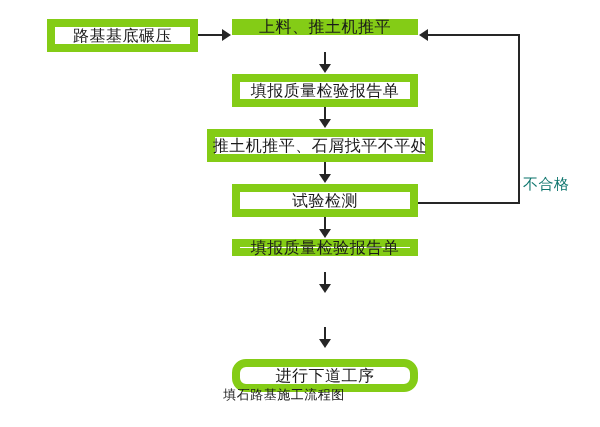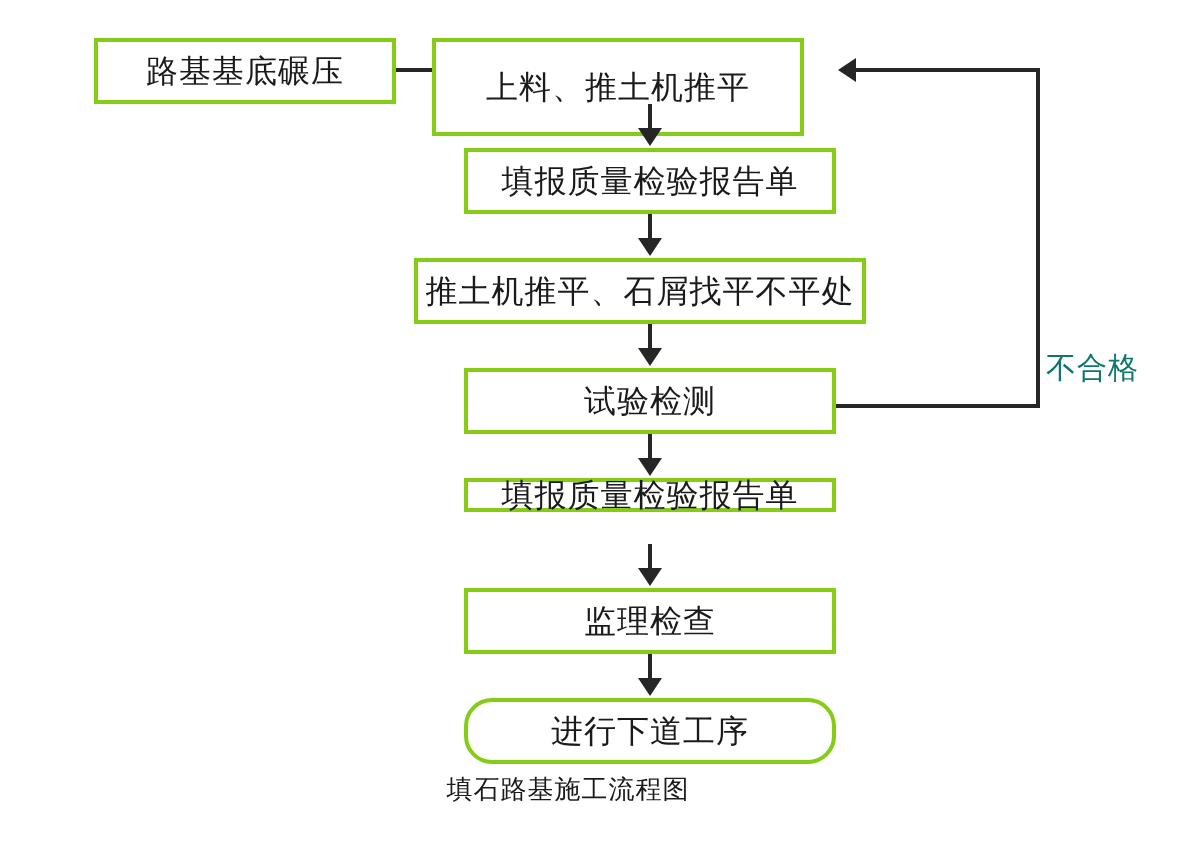--- a/index.html
+++ b/index.html
@@ -13,21 +13,21 @@
   #canvas {
     position: relative;
     width: 600px;
     height: 427px;
     background: #ffffff;
     overflow: hidden;
   }
   .node {
     position: absolute;
     box-sizing: border-box;
-    border: 2px solid #84cc16;
+    border: 8px solid #84cc16;
     background: #ffffff;
     display: flex;
     align-items: center;
     justify-content: center;
     color: #1a1a1a;
     font-size: 16px;
     letter-spacing: 0.5px;
     line-height: 1;
     white-space: nowrap;
   }
@@ -90,21 +90,21 @@
 
 <div id="canvas">
 
   <div class="node" style="left:47px; top:19px; width:151px; height:33px;">
     <span class="node-label">路基基底碾压</span>
   </div>
 
   <div class="hline" style="left:198px; top:34px; width:26px;"></div>
   <div class="arrow-right" style="left:222px; top:29px;"></div>
 
-  <div class="node" style="left:216px; top:19px; width:186px; height:49px;align-items:center;">
+  <div class="node" style="left:232px; top:19px; width:186px; height:16px;align-items:center;">
     <span class="node-label">上料、推土机推平</span>
   </div>
 
   <div class="vline" style="left:324px; top:52px; height:14px;"></div>
   <div class="arrow-down" style="left:319px; top:64px;"></div>
 
   <div class="node" style="left:232px; top:74px; width:186px; height:33px;">
     <span class="node-label">填报质量检验报告单</span>
   </div>
 
@@ -125,28 +125,25 @@
   <div class="vline" style="left:324px; top:217px; height:14px;"></div>
   <div class="arrow-down" style="left:319px; top:229px;"></div>
 
   <div class="node" style="left:232px; top:239px; width:186px; height:17px;">
     <span class="node-label">填报质量检验报告单</span>
   </div>
 
   <div class="vline" style="left:324px; top:272px; height:14px;"></div>
   <div class="arrow-down" style="left:319px; top:284px;"></div>
 
-  <div class="node" style="left:232px; top:294px; width:186px; height:33px;">
-    <span class="node-label">监理检查</span>
-  </div>
 
   <div class="vline" style="left:324px; top:327px; height:14px;"></div>
   <div class="arrow-down" style="left:319px; top:339px;"></div>
 
-  <div class="node" style="left:232px; top:349px; width:186px; height:33px;border-radius:14px;">
+  <div class="node" style="left:232px; top:359px; width:186px; height:33px;border-radius:14px;">
     <span class="node-label">进行下道工序</span>
   </div>
 
   <div class="hline" style="left:418px; top:202px; width:102px;"></div>
   <div class="vline" style="left:518px; top:34px; height:170px;"></div>
   <div class="hline" style="left:428px; top:34px; width:92px;"></div>
   <div class="arrow-left" style="left:419px; top:29px;"></div>
 
   <div class="edge-label" style="left:523px; top:175px;">不合格</div>
 

